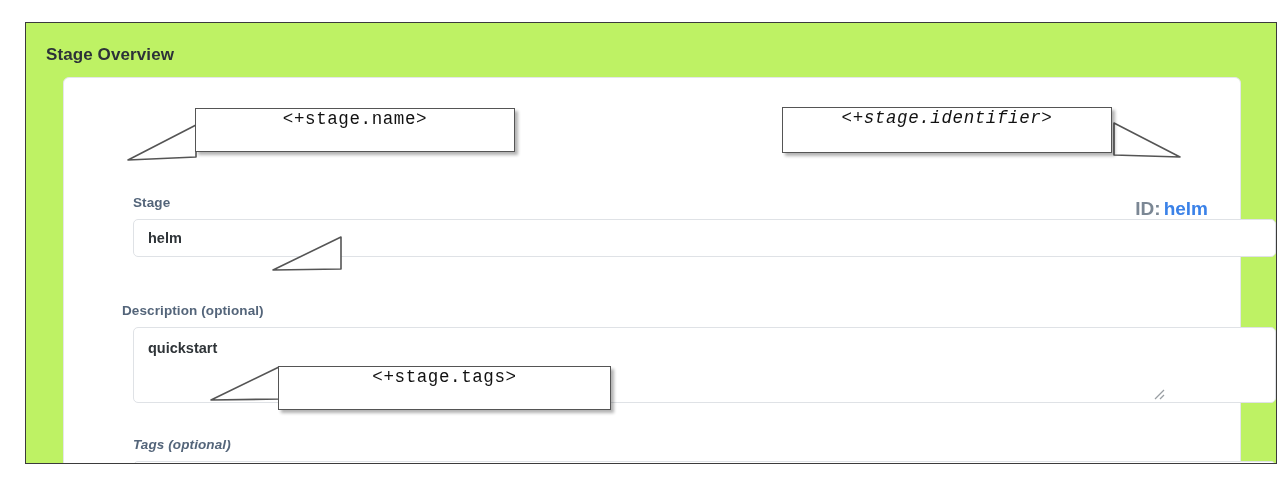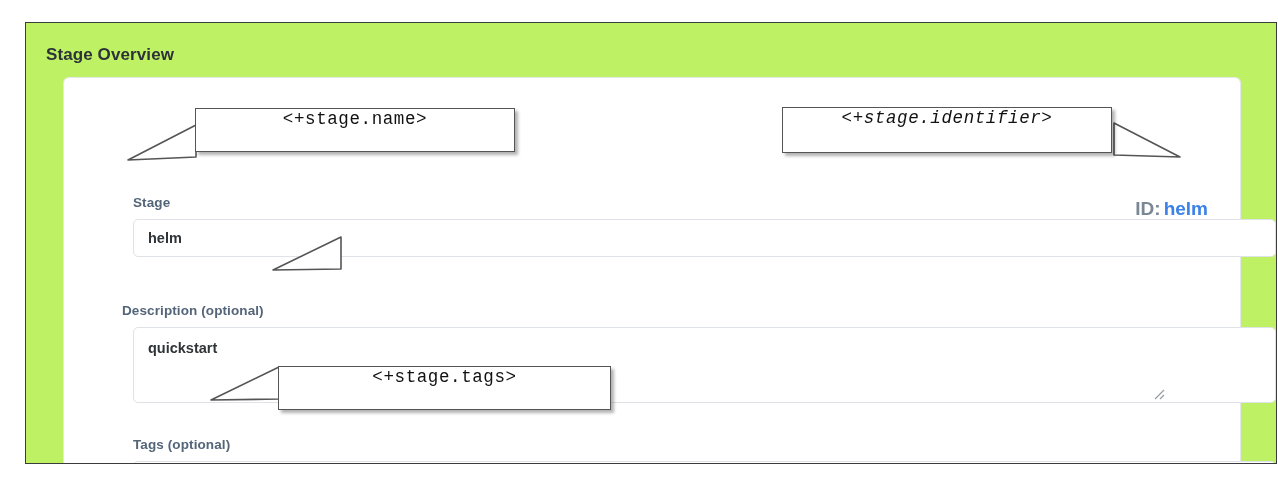--- a/index.html
+++ b/index.html
@@ -198,21 +198,21 @@
 
         <div class="field-label" style="left:42px; top:225px;">Description (optional)</div>
 
         <textarea class="text-input input-desc" style="">quickstart</textarea>
 
         <svg class="resize-grip" viewBox="0 0 12 12">
           <line x1="11" y1="2" x2="2" y2="11" stroke="#999ea3" stroke-width="1.3"></line>
           <line x1="11" y1="7" x2="7" y2="11" stroke="#999ea3" stroke-width="1.3"></line>
         </svg>
 
-        <div class="field-label" style="left:53px; top:359px;">Tags (optional)</div>
+        <div class="field-label" style="left:53px; top:359px;font-style:italic;">Tags (optional)</div>
 
         <div class="tags-box">
           
         </div>
 
       </div>
     </div>
 
     <svg class="callout-tail" style="left:100px; top:100px; width:80px; height:42px;" viewBox="0 0 80 42">
       <polygon points="70,2 70,34 2,37" fill="#ffffff" stroke="#555555" stroke-width="1.6" stroke-linejoin="round"></polygon>

